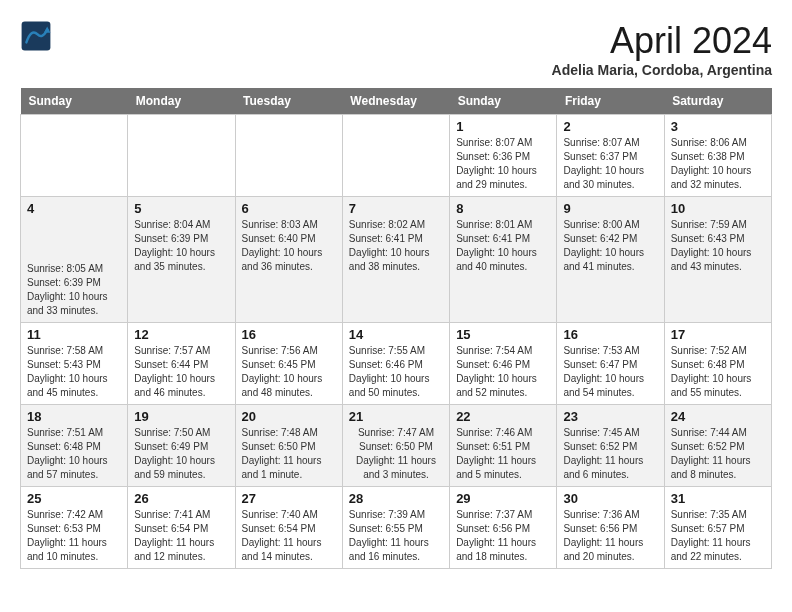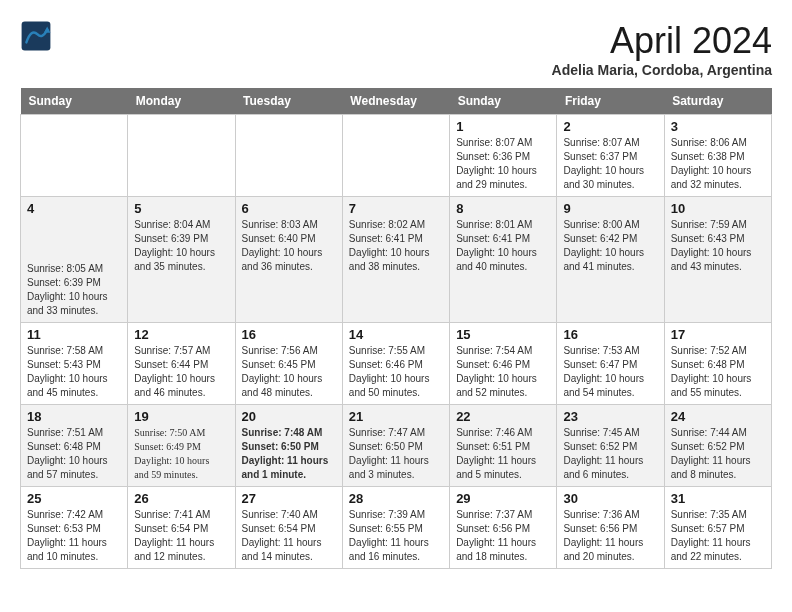--- a/index.html
+++ b/index.html
@@ -249,35 +249,35 @@
       <tr>
         <td>
           <span class="date-num">18</span>
           <div class="cell-text" style="white-space: pre-line;">Sunrise: 7:51 AM
 Sunset: 6:48 PM
 Daylight: 10 hours
 and 57 minutes.</div>
         </td>
         <td>
           <span class="date-num">19</span>
-          <div class="cell-text" style="white-space: pre-line; font-family: Liberation Serif, serif;">Sunrise: 7:50 AM
+          <div class="cell-text" style="white-space: pre-line;">Sunrise: 7:50 AM
 Sunset: 6:49 PM
 Daylight: 10 hours
 and 59 minutes.</div>
         </td>
         <td>
           <span class="date-num">20</span>
-          <div class="cell-text" style="white-space: pre-line; font-weight: bold;">Sunrise: 7:48 AM
+          <div class="cell-text" style="white-space: pre-line;">Sunrise: 7:48 AM
 Sunset: 6:50 PM
 Daylight: 11 hours
 and 1 minute.</div>
         </td>
         <td>
           <span class="date-num">21</span>
-          <div class="cell-text" style="white-space: pre-line;">Sunrise: 7:47 AM
+          <div class="cell-text" style="white-space: pre-line; text-align: center;">Sunrise: 7:47 AM
 Sunset: 6:50 PM
 Daylight: 11 hours
 and 3 minutes.</div>
         </td>
         <td>
           <span class="date-num">22</span>
           <div class="cell-text" style="white-space: pre-line;">Sunrise: 7:46 AM
 Sunset: 6:51 PM
 Daylight: 11 hours
 and 5 minutes.</div>

